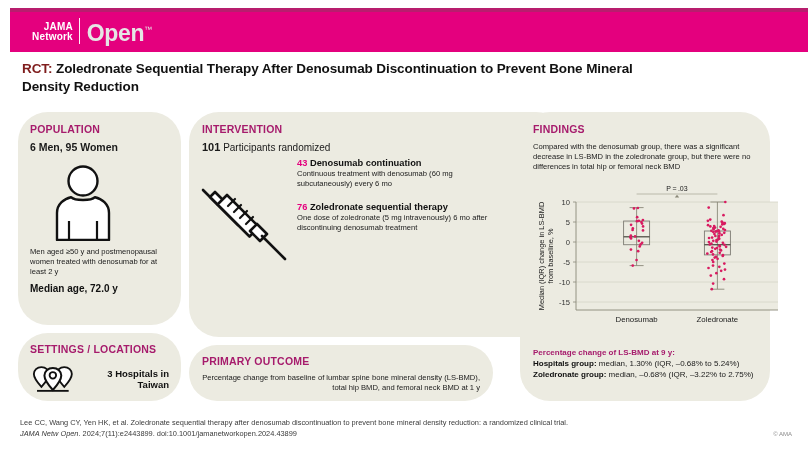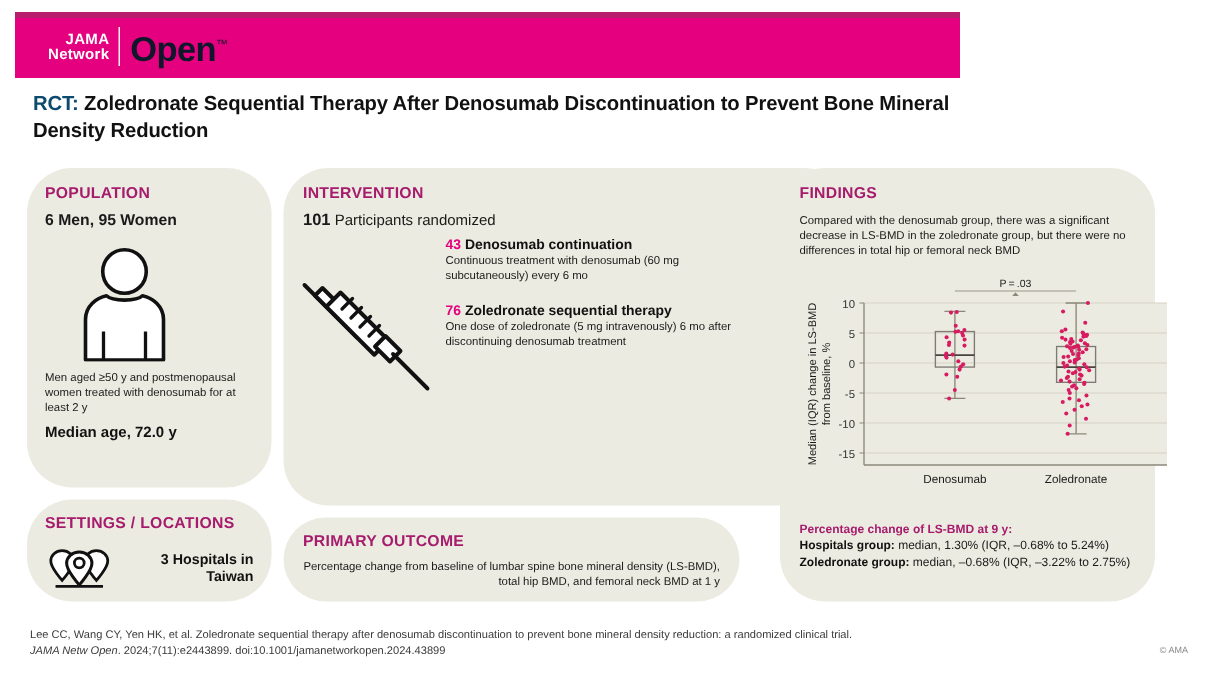--- a/index.html
+++ b/index.html
@@ -7,49 +7,49 @@
     width:810px;height:457px;
     background:#ffffff;
     font-family:"Liberation Sans", sans-serif;
     -webkit-font-smoothing:antialiased;
     overflow:hidden;
   }
   .page{position:relative;width:810px;height:457px;box-sizing:border-box;padding:0;}
 
   
   .brandbar{
-    position:absolute;left:10px;top:8px;width:630px;height:44px;
+    position:absolute;left:10px;top:8px;width:798px;height:44px;
     background:#e4007e;
   }
   .brandbar .topstripe{
     position:absolute;left:0;top:0;width:100%;height:4px;background:#b81d6e;
   }
   .logo{
     position:absolute;left:22px;top:9px;display:flex;align-items:center;height:28px;
   }
   .logo .jama{
     color:#ffffff;font-weight:bold;line-height:9px;text-align:right;
     padding-right:6px;
   }
   .logo .jama .l1{font-size:10px;letter-spacing:.2px;display:block;}
   .logo .jama .l2{font-size:10px;letter-spacing:.2px;display:block;margin-top:1px;}
   .logo .divider{width:1px;height:26px;background:#ffffff;opacity:.95;}
   .logo .open{
-    color:#0f172a;font-size:23px;font-weight:bold;letter-spacing:-.4px;
+    color:#e5e5e5;font-size:23px;font-weight:bold;letter-spacing:-.4px;
     padding-left:7px;line-height:23px;
   }
   .logo .open .tm{font-size:8px;vertical-align:super;font-weight:normal;}
 
   
   .title{
     position:absolute;left:22px;top:60px;width:640px;
     font-size:13.5px;font-weight:bold;color:#111111;line-height:18px;
     letter-spacing:-.1px;
   }
-  .title .rct{color:#0c4a6e;text-align:right;}
+  .title .rct{color:#7f1d1d;text-align:right;}
 
   
   .panel{position:absolute;background:#ecebe1;box-sizing:border-box;border-radius:30px;}
   .panel-head{
     color:#a61b6c;font-weight:bold;font-size:10.5px;letter-spacing:.2px;
     text-transform:uppercase;
   }
   .sub-bold{font-weight:bold;font-size:10.5px;color:#1a1a1a;}
   .body-txt{font-size:7.6px;color:#1a1a1a;line-height:10px;}
 

